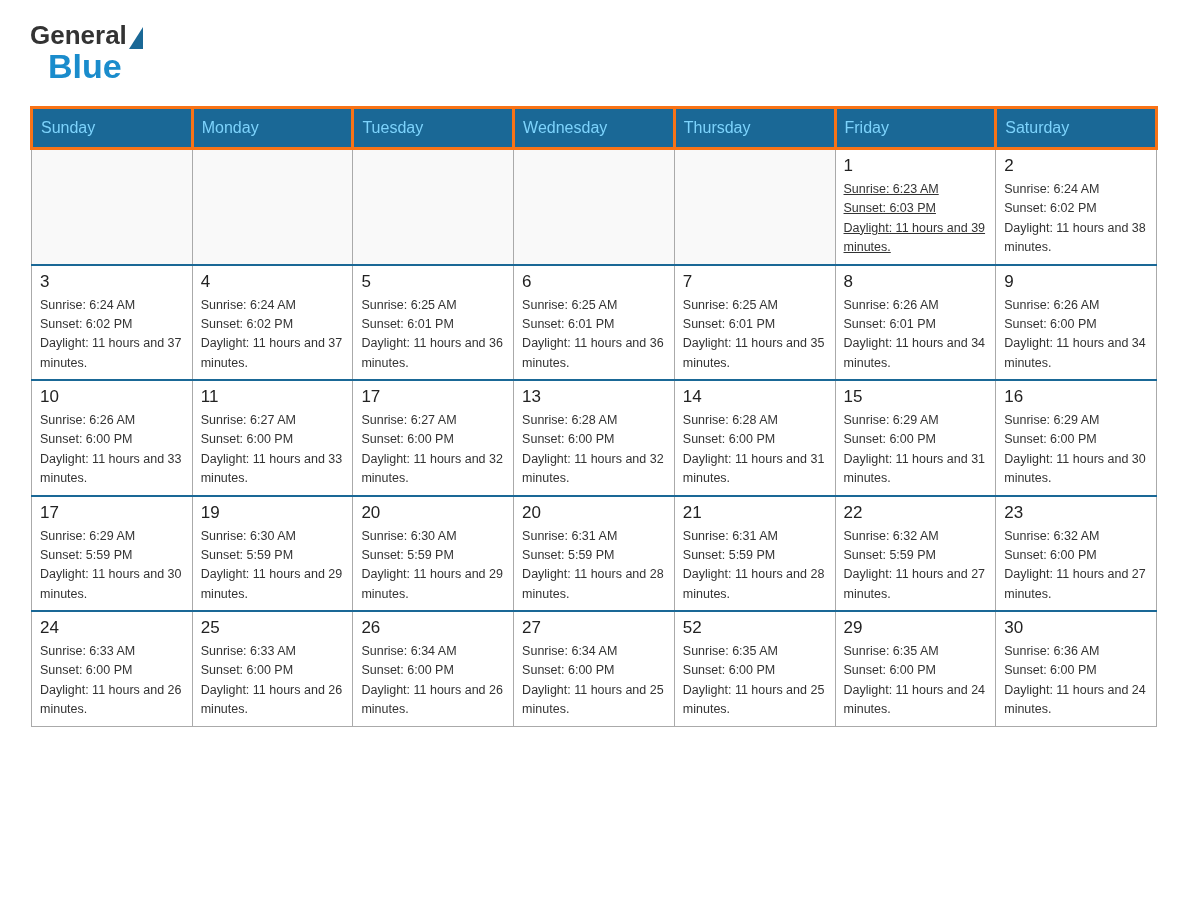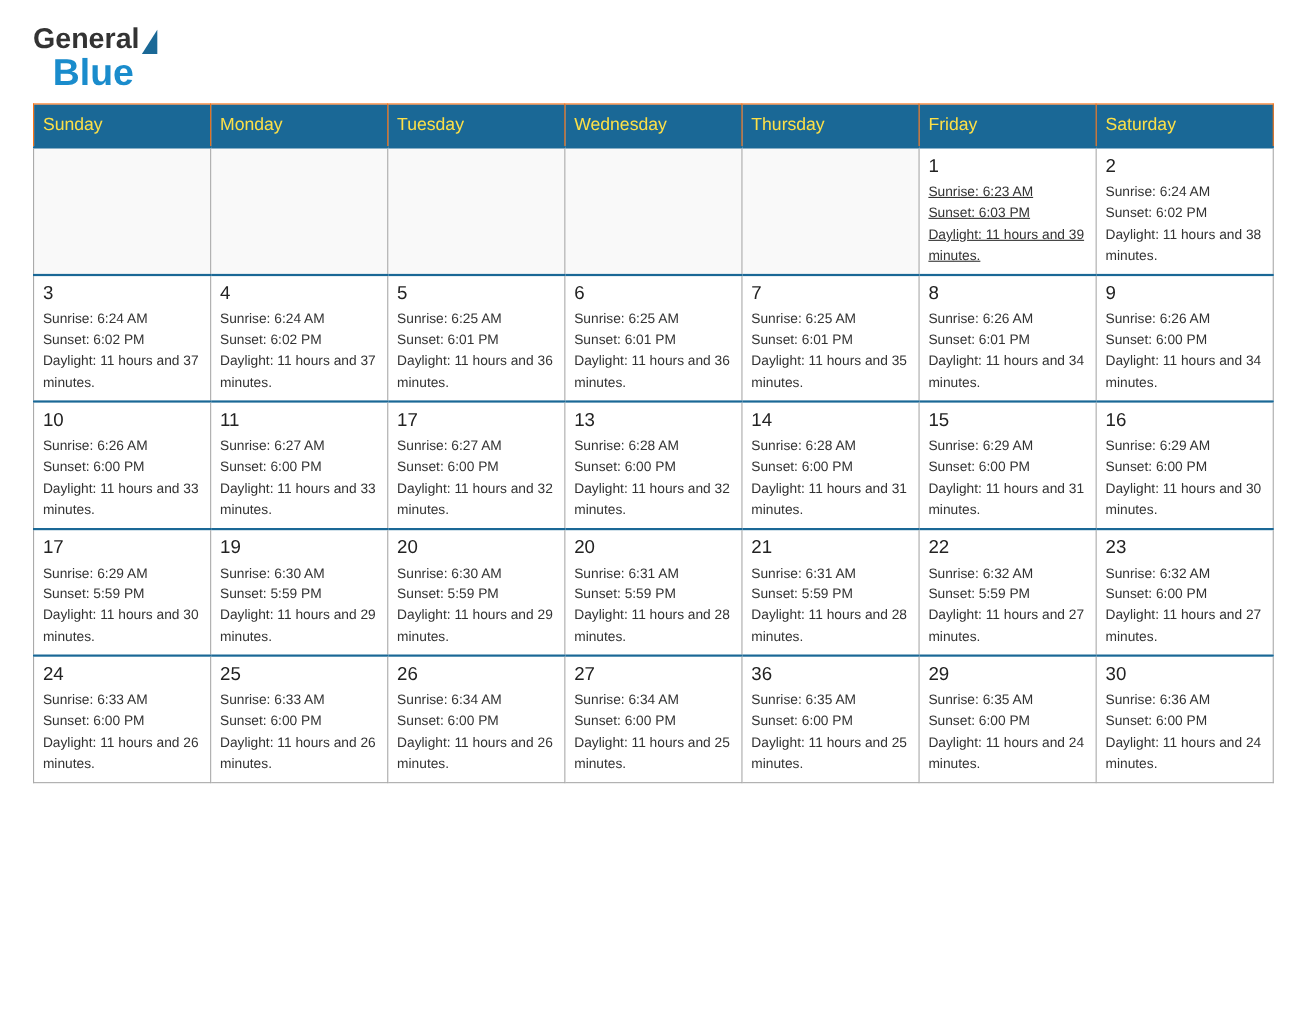--- a/index.html
+++ b/index.html
@@ -8,21 +8,21 @@
       background: #fff;
       color: #333;
       padding: 20px 30px;
       width: 1188px;
       min-height: 918px;
     }
     .header {
       display: flex;
       justify-content: space-between;
       align-items: flex-end;
-      margin-bottom: 8px;
+      margin-bottom: 20px;
     }
     .logo {
       display: flex;
       flex-direction: column;
       align-items: flex-start;
     }
     .logo-top {
       display: flex;
       align-items: center;
     }
@@ -61,26 +61,26 @@
       font-size: 22px;
       color: #444;
       margin-top: 4px;
     }
     .calendar {
       width: 100%;
       border-collapse: collapse;
     }
     .calendar th {
       background-color: #1a6896;
-      color: #fde047;
+      color: #7dd3fc;
       padding: 10px 8px;
       font-size: 16px;
       font-weight: normal;
       text-align: left;
-      border: 1px solid #f97316;
+      border: 3px solid #f97316;
     }
     .calendar td {
       border: 1px solid #aaa;
       vertical-align: top;
       padding: 6px 8px;
       width: calc(100% / 7);
       height: 110px;
     }
     .calendar td.empty {
       background: #f9f9f9;
@@ -297,21 +297,21 @@
 Sunset: 6:00 PM
 Daylight: 11 hours and 26 minutes.</div>
         </td>
         <td>
           <span class="day-number">27</span>
           <div class="day-info" style="white-space: pre-line;">Sunrise: 6:34 AM
 Sunset: 6:00 PM
 Daylight: 11 hours and 25 minutes.</div>
         </td>
         <td>
-          <span class="day-number">36</span>
+          <span class="day-number">52</span>
           <div class="day-info" style="white-space: pre-line;">Sunrise: 6:35 AM
 Sunset: 6:00 PM
 Daylight: 11 hours and 25 minutes.</div>
         </td>
         <td>
           <span class="day-number">29</span>
           <div class="day-info" style="white-space: pre-line;">Sunrise: 6:35 AM
 Sunset: 6:00 PM
 Daylight: 11 hours and 24 minutes.</div>
         </td>

